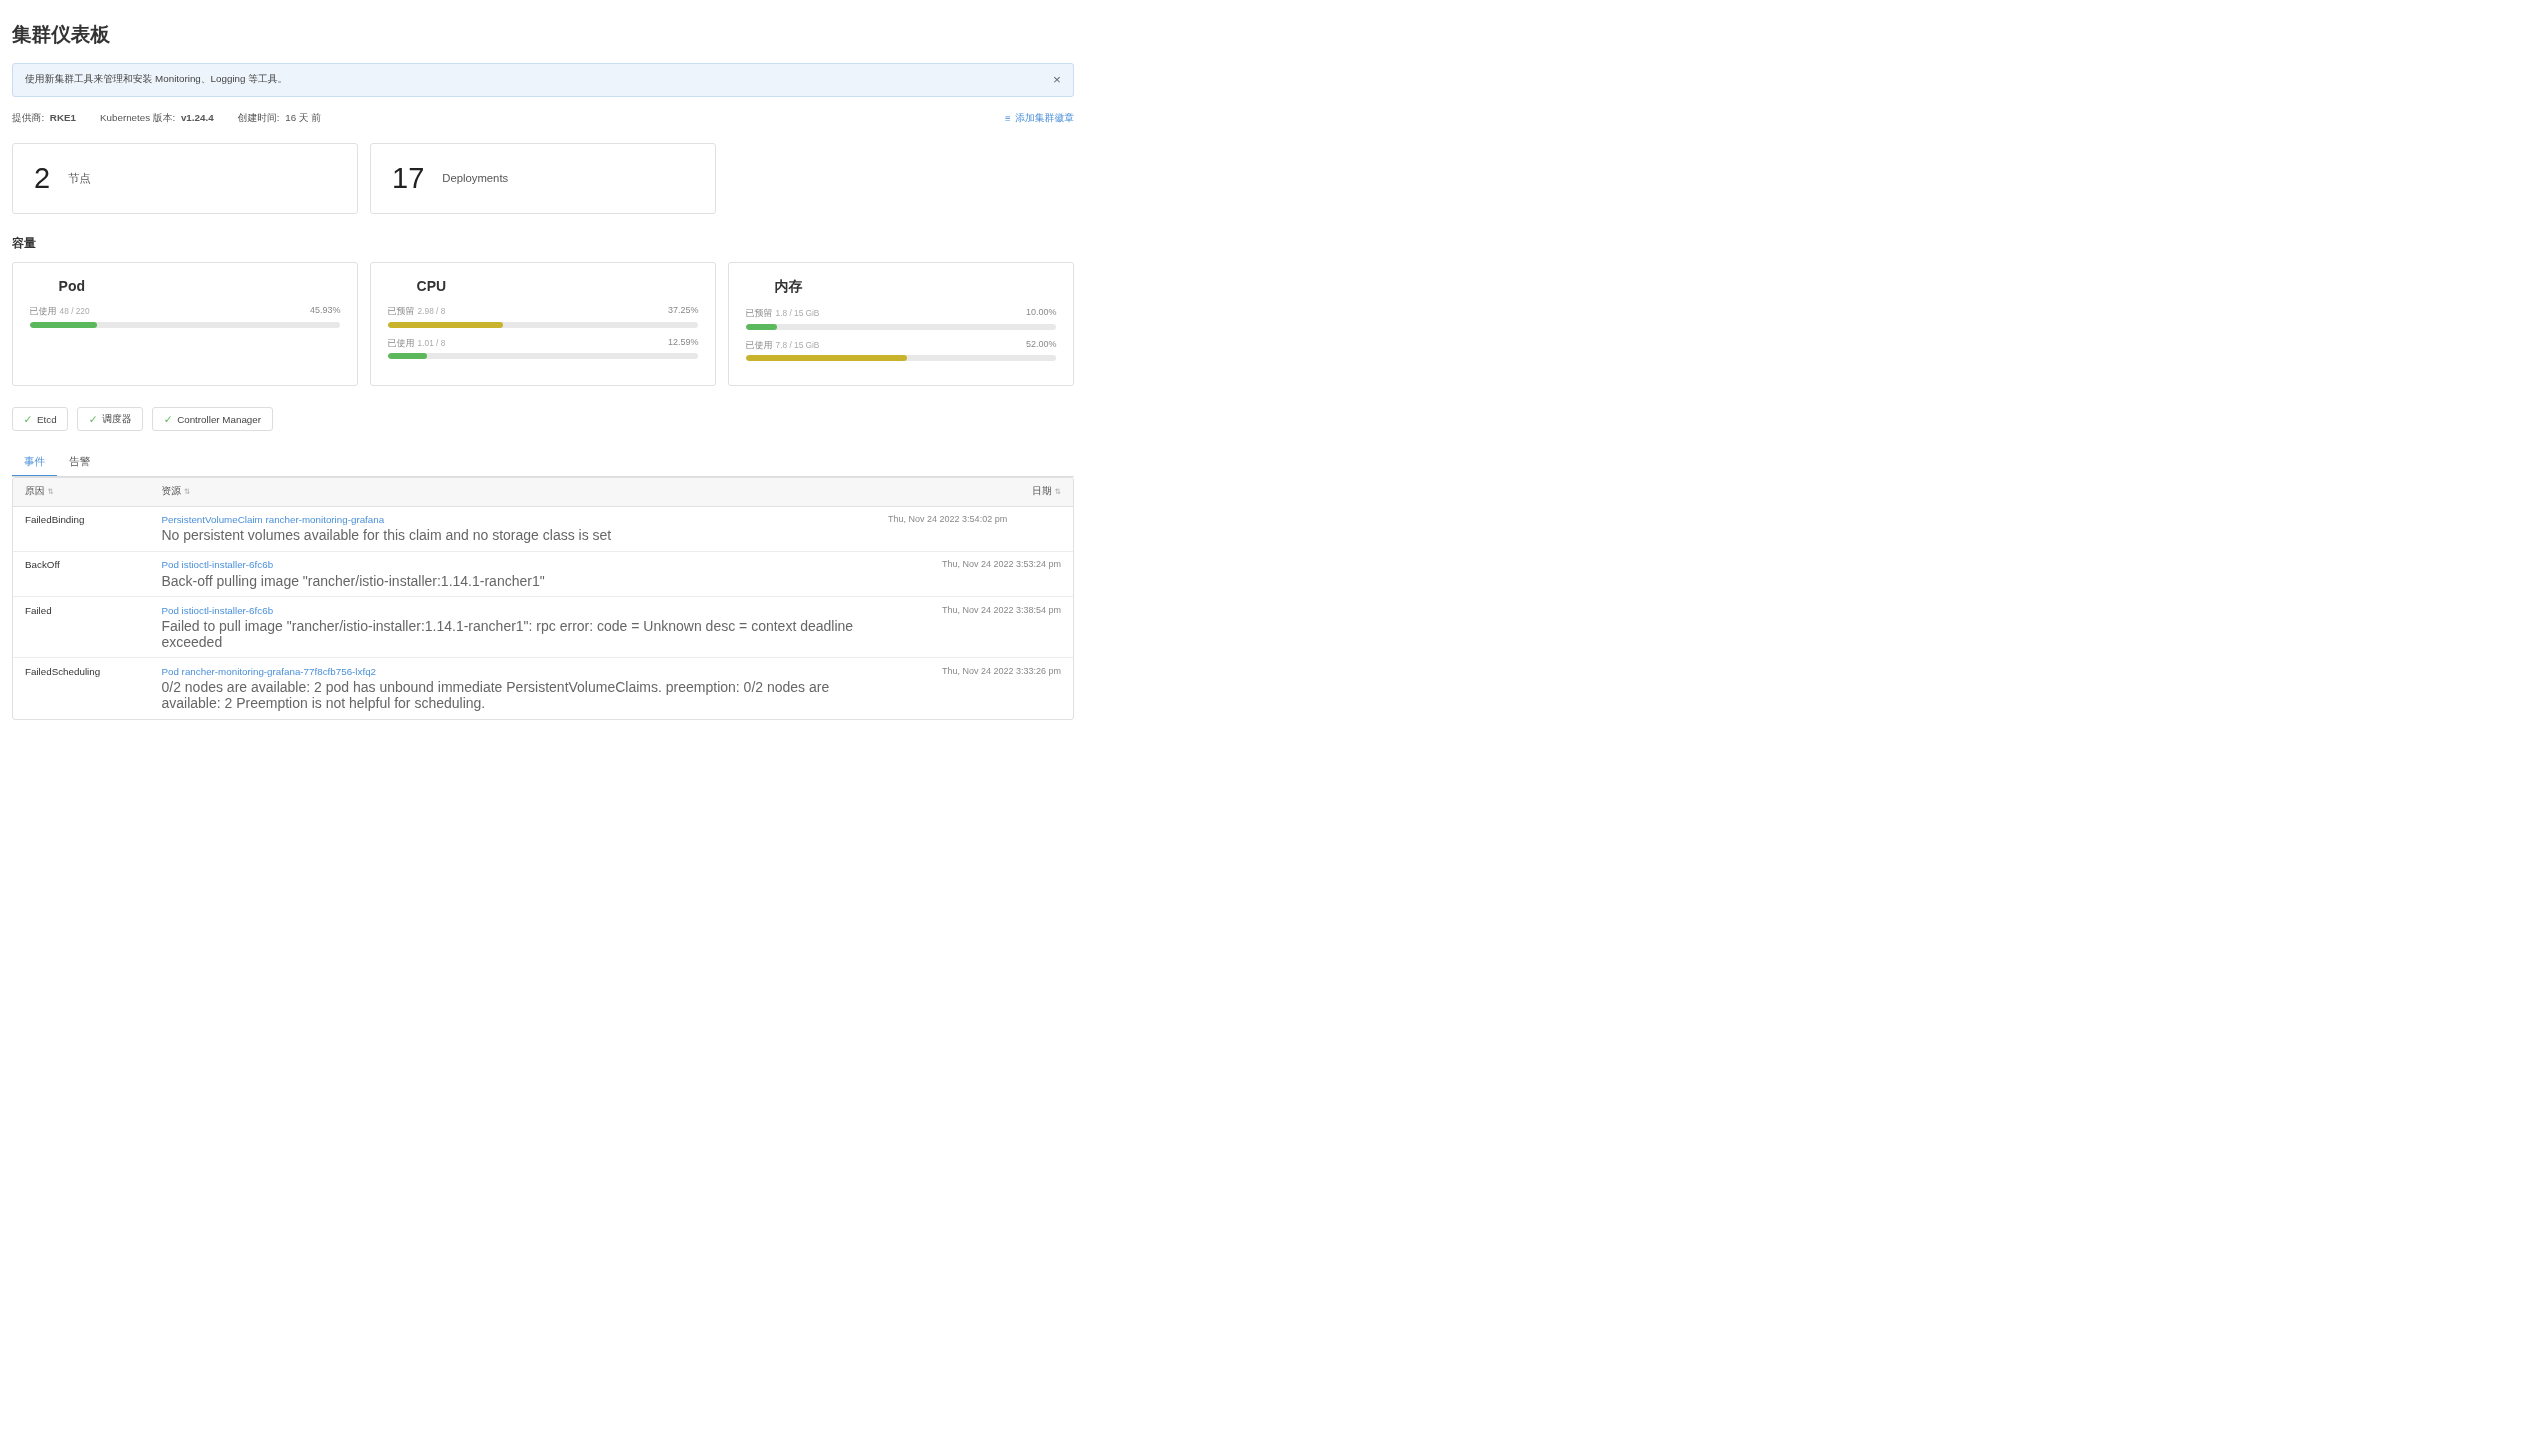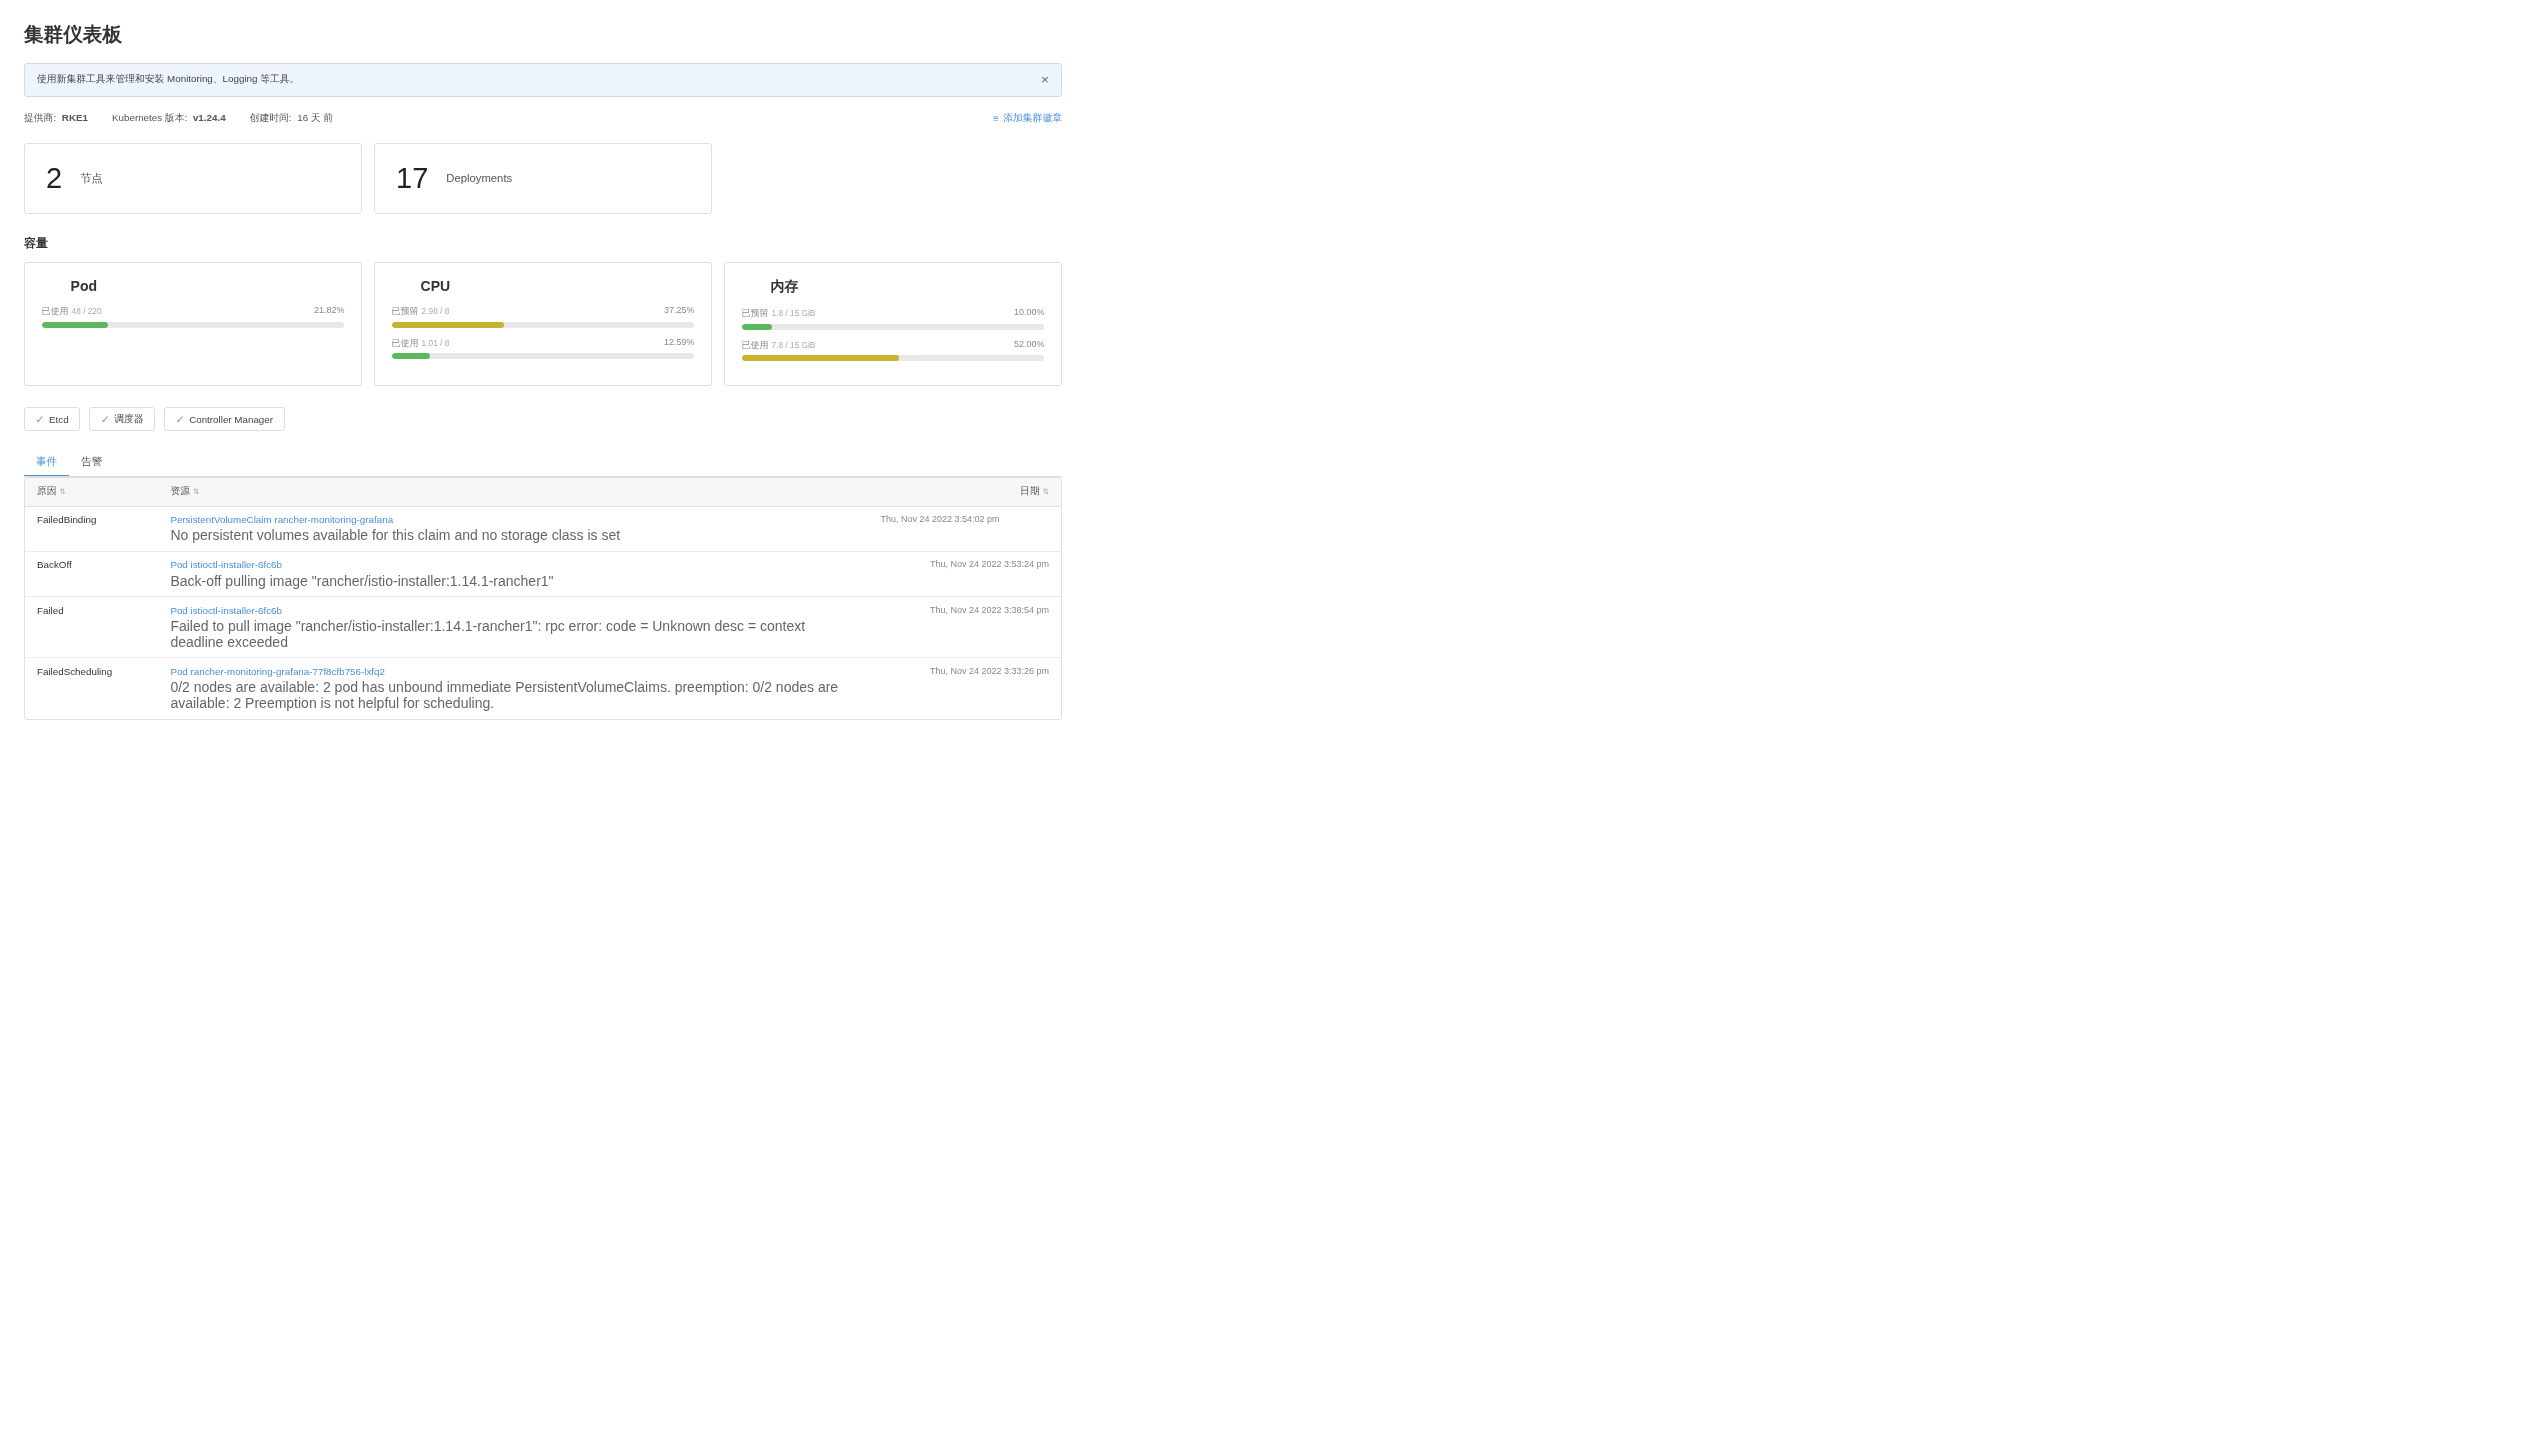--- a/index.html
+++ b/index.html
@@ -3,21 +3,21 @@
   <meta charset="utf-8">
   <style>
     * { box-sizing: border-box; margin: 0; padding: 0; }
     body {
       font-family: -apple-system, BlinkMacSystemFont, "Segoe UI", Helvetica, Arial, sans-serif;
       background: #fff;
       color: #333;
       font-size: 10.6px;
     }
     .page {
-      padding: 21px 24px;
+      padding: 21px 12px;
       max-width: 1086px;
     }
     .page-title {
       font-size: 19.6px;
       font-weight: 600;
       margin-bottom: 15px;
     }
     .notice-bar {
       background: #eef4fb;
       border: 0.8px solid #c9ddf5;
@@ -270,21 +270,21 @@
     <div class="section-title">容量</div>
     <div class="capacity-row" id="capacity-cards-container">
         <div class="capacity-card">
           <div class="capacity-card-title">Pod</div>
           <div class="capacity-row-item">
             <div class="capacity-label-row">
               <span class="label-left">
                 <span>已使用</span> 
                 <span class="sub-label">48 / 220</span>
               </span>
-              <span>21.82%</span>
+              <span>45.93%</span>
             </div>
             <div class="progress-bar-bg">
               <div class="progress-bar-fill fill-green" style="width: 21.82%;"></div>
             </div>
           </div>
         </div>
         <div class="capacity-card">
           <div class="capacity-card-title">CPU</div>
           <div class="capacity-row-item">
             <div class="capacity-label-row">

